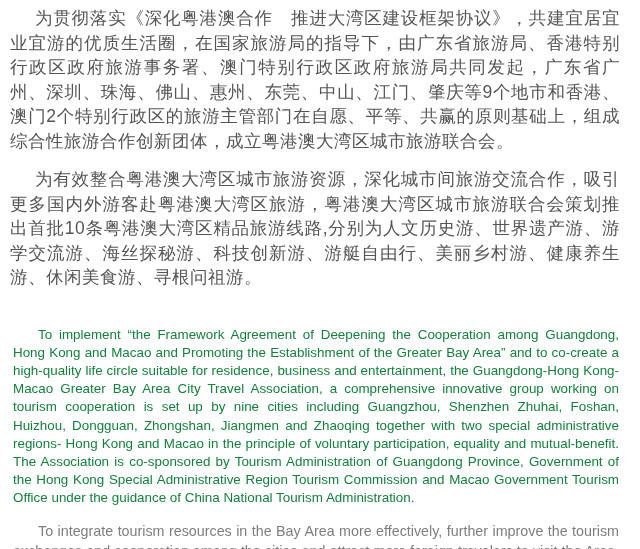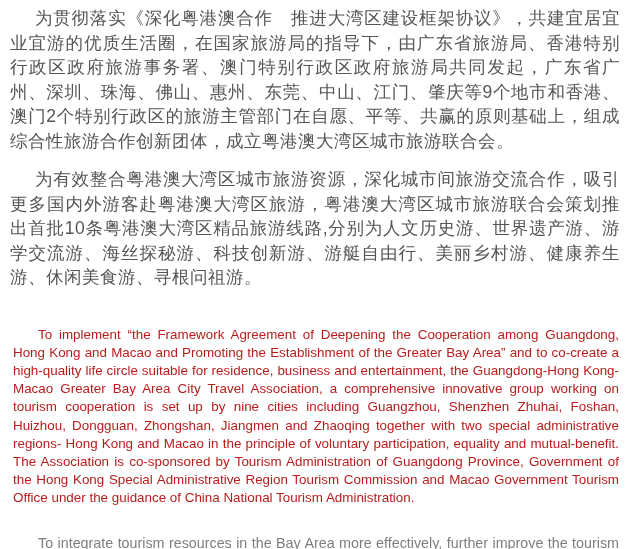--- a/index.html
+++ b/index.html
@@ -35,22 +35,22 @@
   .zh-2 { margin-bottom: 36px; }
   .en {
     font-family: "Liberation Sans", "DejaVu Sans", sans-serif;
     text-indent: 25px;
     margin-left: 3px;
     margin-right: 1px;
   }
   .en-1 {
     font-size: 13.4px;
     line-height: 18.2px;
-    color: #b91c1c;
-    margin-bottom: 25px;
+    color: #15803d;
+    margin-bottom: 13px;
   }
   .en-2 {
     font-size: 14.3px;
     line-height: 20.4px;
     color: #7e7e7e;
   }
 </style>
 </head>
 <body>
 

